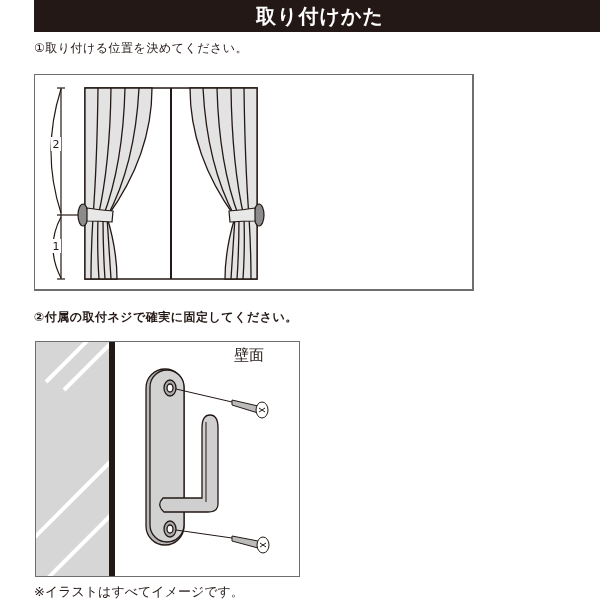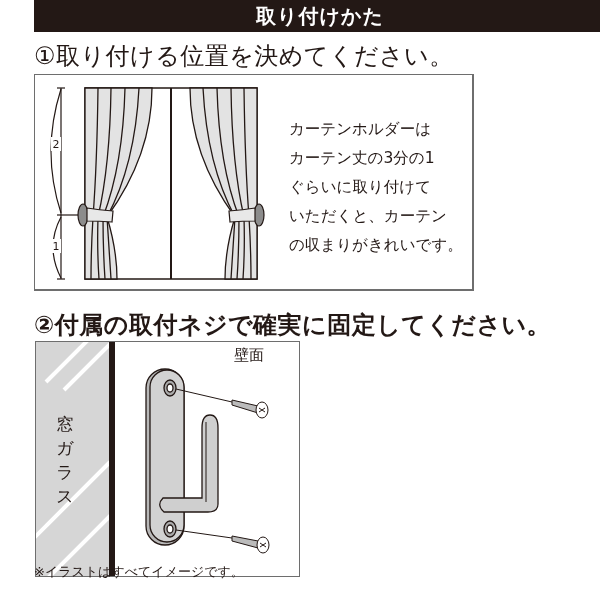--- a/index.html
+++ b/index.html
@@ -1,32 +1,32 @@
 <!DOCTYPE html>
 <html><head>
   <meta charset="utf-8">
   <style>
     html, body { margin:0; padding:0; background:#ffffff; }
     body { width:600px; height:600px; position:relative; overflow:hidden;
            font-family:"DejaVu Sans", "Liberation Sans", sans-serif; color:#231815; }
     .header { position:absolute; left:34px; top:0; width:572px; height:32px;
               background:#231815; color:#fff; font-weight:bold; font-size:20px;
               display:flex; align-items:center; justify-content:center; letter-spacing:1px; }
-    .step { position:absolute; left:34px; font-size:24px; white-space:nowrap; letter-spacing:0.5px; }
+    .step { position:absolute; left:34px; font-size:12px; white-space:nowrap; letter-spacing:0.5px; }
     .box1 { position:absolute; left:34px; top:74px; width:440px; height:217px;
             border:1px solid #6e6e6e; box-sizing:border-box; border-width:1px 2px 2px 1px; background:#fff; }
     .box1 svg { position:absolute; left:0; top:0; }
     .desc { position:absolute; left:254px; top:40px; font-size:15.5px; line-height:29px; white-space:pre; }
     .box2 { position:absolute; left:35px; top:341px; width:265px; height:236px;
             border:1px solid #6e6e6e; box-sizing:border-box; background:#fff; overflow:hidden; }
     .box2 svg { position:absolute; left:0; top:0; }
     .glass-label { position:absolute; left:18px; top:70px; width:22px; font-size:17px; line-height:24px;
                    text-align:center; }
     .wall-label { position:absolute; left:198px; top:4px; font-size:15px; }
-    .note { position:absolute; left:34px; top:563px; font-size:13px; }
+    .note { position:absolute; left:34px; top:583px; font-size:13px; }
   </style>
 </head>
 <body>
 
 <div class="header">
   <span>取り付けかた</span>
 </div>
 
 <div class="step" style="top:40px;">①取り付ける位置を決めてください。</div>
 
@@ -67,25 +67,20 @@
 
     <g stroke="#231815" stroke-width="1.2">
       <ellipse cx="48" cy="140" rx="5" ry="11" fill="#8c8c8c"></ellipse>
       <path d="M52 133 Q64 135 78 136 L77 147 Q64 146 52 146 Z" fill="#e8e8e8"></path>
     </g>
     <g stroke="#231815" stroke-width="1.2">
       <ellipse cx="224" cy="140" rx="5" ry="11" fill="#8c8c8c"></ellipse>
       <path d="M220 133 Q208 135 194 136 L195 147 Q208 146 220 146 Z" fill="#e8e8e8"></path>
     </g>
   </svg>
-  <div class="desc">カーテンホルダーは
-カーテン丈の3分の1
-ぐらいに取り付けて
-いただくと、カーテン
-の収まりがきれいです。</div>
 </div>
 
 <div class="step" style="top:309px;font-weight:bold;">②付属の取付ネジで確実に固定してください。</div>
 
 <div class="box2">
   <svg width="265" height="236" viewBox="0 0 265 236">
 
     <rect x="0" y="0" width="73" height="236" fill="#d6d6d6"></rect>
     <g stroke="#ffffff" stroke-width="4">
       <line x1="10" y1="40" x2="52" y2="-2"></line>
@@ -113,17 +108,16 @@
       <ellipse cx="226" cy="68" rx="6" ry="8" fill="#fff"></ellipse>
       <path d="M223 66 L229 70 M229 66 L223 70"></path>
     </g>
     <g stroke="#231815" stroke-width="1">
       <line x1="140" y1="188" x2="196" y2="196"></line>
       <path d="M196 194 L222 199 L222 206 L196 199 Z" fill="#bbb"></path>
       <ellipse cx="227" cy="203" rx="6" ry="8" fill="#fff"></ellipse>
       <path d="M224 201 L230 205 M230 201 L224 205"></path>
     </g>
   </svg>
-  <div class="glass-label">窓ガラス</div>
   <div class="wall-label">壁面</div>
 </div>
 
 <div class="note">※イラストはすべてイメージです。</div>
 
 </body></html>

